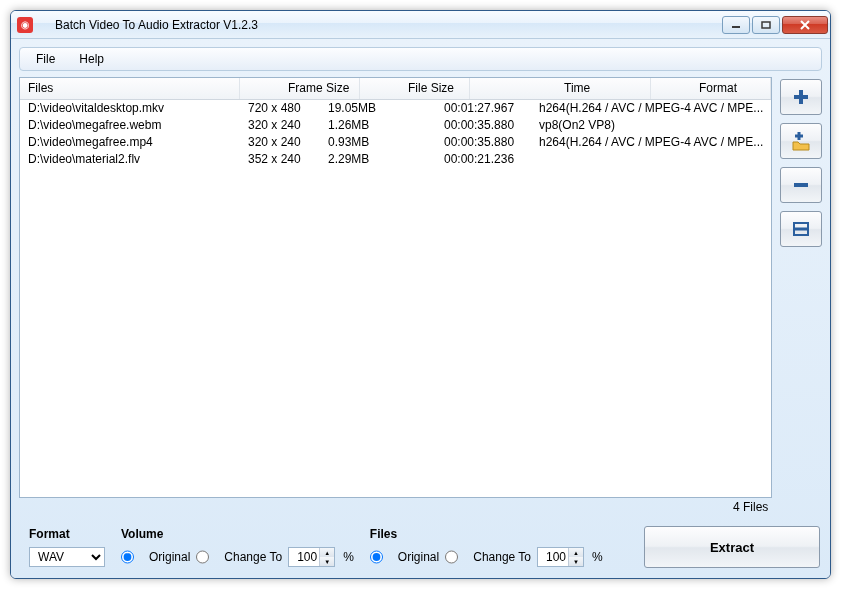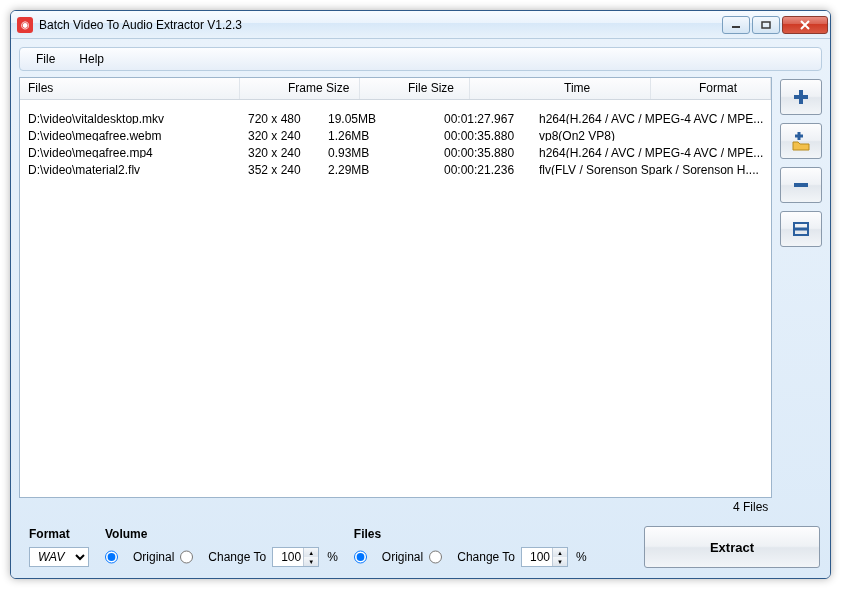--- a/index.html
+++ b/index.html
@@ -20,21 +20,21 @@
     padding: 0 2px 0 6px;
     border-bottom: 1px solid #b8cde0;
   }
   .app-icon {
     width: 16px; height: 16px; border-radius: 3px;
     background: #e53935;
     display: flex; align-items: center; justify-content: center;
     margin-right: 6px;
   }
   .app-icon-inner { color: #fff; font-size: 10px; line-height: 1; }
-  .title { flex: 1; color: #000; }
+  .title { flex: 1; color: #000; margin-left: 16px; }
   .win-controls { display: flex; gap: 2px; }
   .win-btn {
     width: 28px; height: 18px;
     border: 1px solid #7a9fbf;
     border-radius: 3px;
     background: linear-gradient(to bottom, #f3f8fd, #d4e5f4);
     display: flex; align-items: center; justify-content: center;
     cursor: default;
   }
   .win-btn.close {
@@ -74,21 +74,21 @@
     gap: 40px;
   }
   .col-h {
     padding: 3px 8px;
     border-right: 1px solid #e0e5eb;
     color: #000;
     white-space: nowrap; overflow: hidden; text-overflow: ellipsis;
   }
   .list-body { background: #fff; }
   .row { display: flex; height: 17px; }
-  .cell { padding: 12px 8px; white-space: nowrap; overflow: hidden; text-overflow: ellipsis; }
+  .cell { padding: 1px 8px; white-space: nowrap; overflow: hidden; text-overflow: ellipsis; }
   .c-files { width: 220px; }
   .c-frame { width: 80px; }
   .c-size  { width: 70px; }
   .c-time  { width: 95px; margin-left: 46px; }
   .c-format{ flex: 1; }
   .file-count { text-align: right; padding: 2px 4px 0 0; }
   .side-buttons { width: 42px; display: flex; flex-direction: column; gap: 8px; padding-top: 2px; }
   .side-btn {
     height: 36px;
     border: 1px solid #8a9aac;
@@ -100,21 +100,21 @@
   .bottom-panel {
     display: flex; align-items: center; gap: 16px;
     padding: 6px 2px 2px 10px;
   }
   .group { display: flex; flex-direction: column; gap: 6px; }
   .group-label { font-weight: bold; }
   .group-row { display: flex; align-items: center; gap: 6px; }
   select, input[type=text] {
     border: 1px solid #9db5cc; background: #fff; height: 20px; padding: 0 4px;
   }
-  select { width: 60px; font-style: italic; }
+  select { width: 76px; }
   .radio-wrap { display: flex; gap: 15px; }
   input[type=radio] { margin: 0; }
   .spinner {
     display: flex; align-items: center;
     border: 1px solid #9db5cc; height: 20px; background: #fff;
   }
   .spinner input { border: none; width: 30px; text-align: right; height: 16px; padding: 0 2px; }
   .spinner .spin-btns { display: flex; flex-direction: column; border-left: 1px solid #c0cbd8; }
   .spinner .sp { width: 14px; height: 9px; display:flex; align-items:center; justify-content:center; background: linear-gradient(#f4f7fa,#dde4ec); font-size: 6px; line-height:1; cursor:default; }
   .extract-btn {
@@ -193,21 +193,20 @@
                 <div class="cell c-frame">320 x 240</div>
                 <div class="cell c-size">0.93MB</div>
                 <div class="cell c-time">00:00:35.880</div>
                 <div class="cell c-format">h264(H.264 / AVC / MPEG-4 AVC / MPE...</div>
               </div>
               <div class="row">
                 <div class="cell c-files">D:\video\material2.flv</div>
                 <div class="cell c-frame">352 x 240</div>
                 <div class="cell c-size">2.29MB</div>
                 <div class="cell c-time">00:00:21.236</div>
-                <div class="cell c-format">flv(FLV / Sorenson Spark / Sorenson H....</div>
               </div>
             </div>
         </div>
         <div class="file-count">4 Files</div>
       </div>
 
       <div class="side-buttons">
         <div class="side-btn">
           <svg width="22" height="22">
               <path d="M11 4 V18 M4 11 H18" stroke="#2b5f9e" stroke-width="4"></path>

